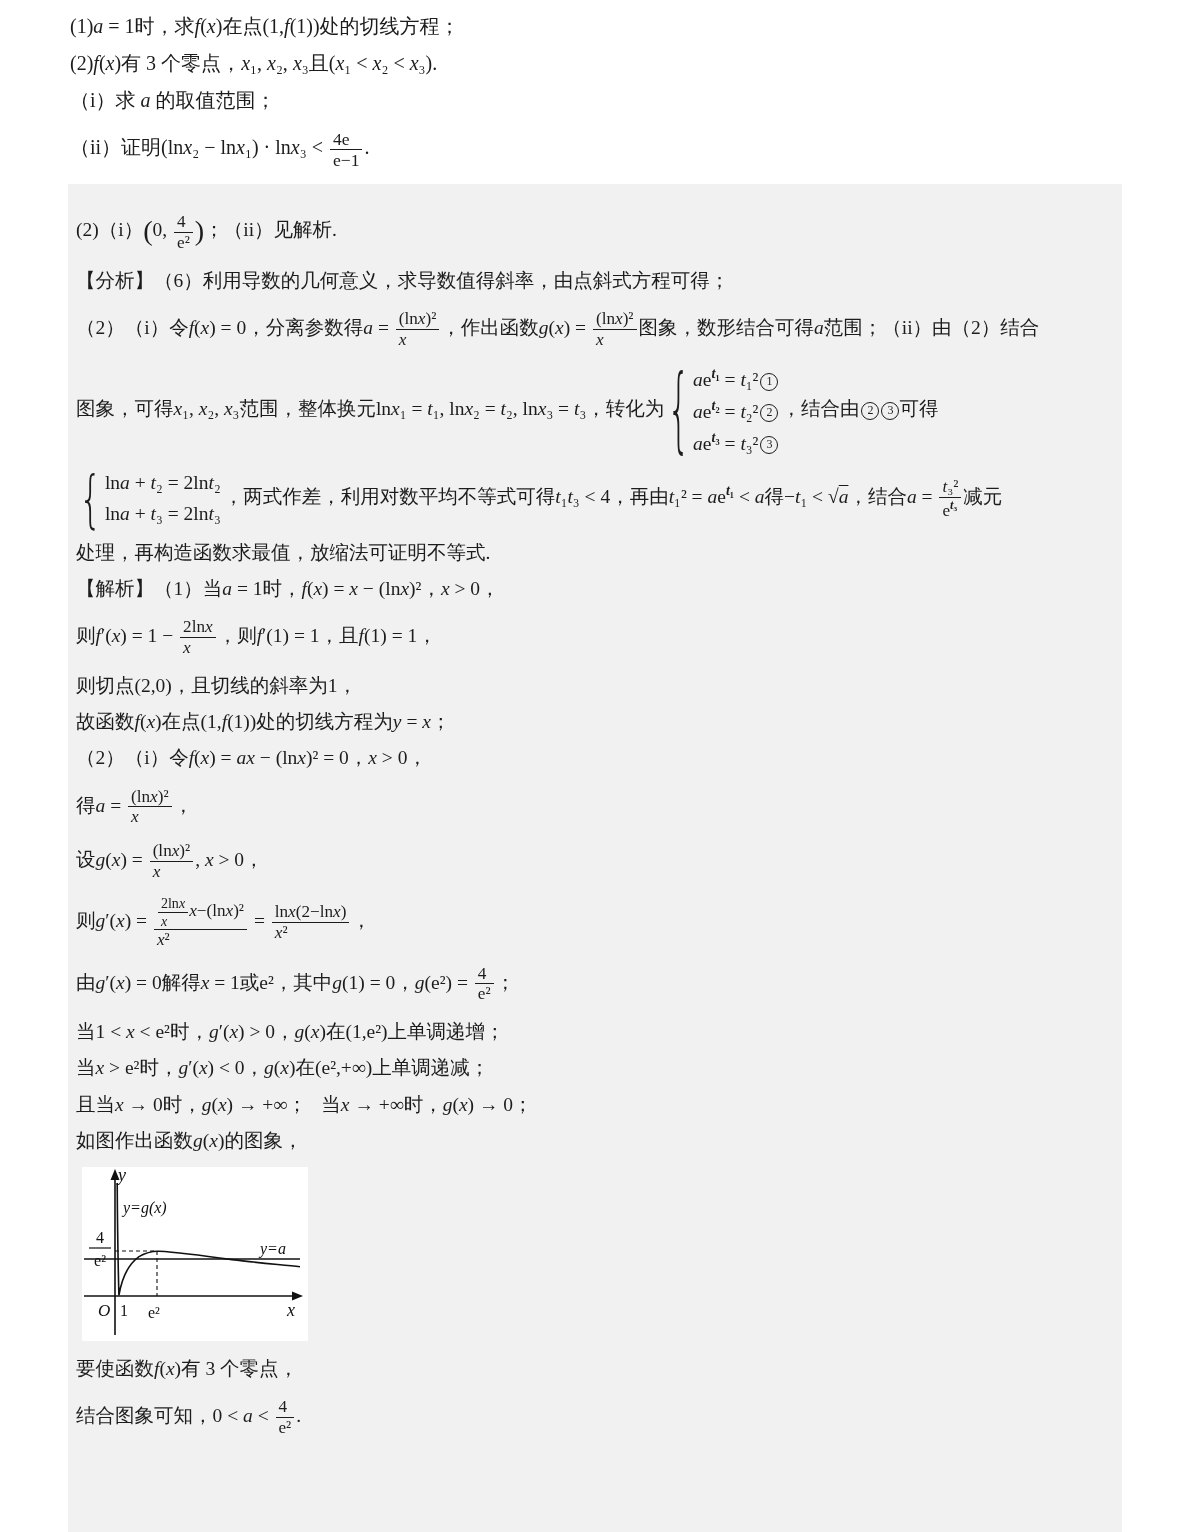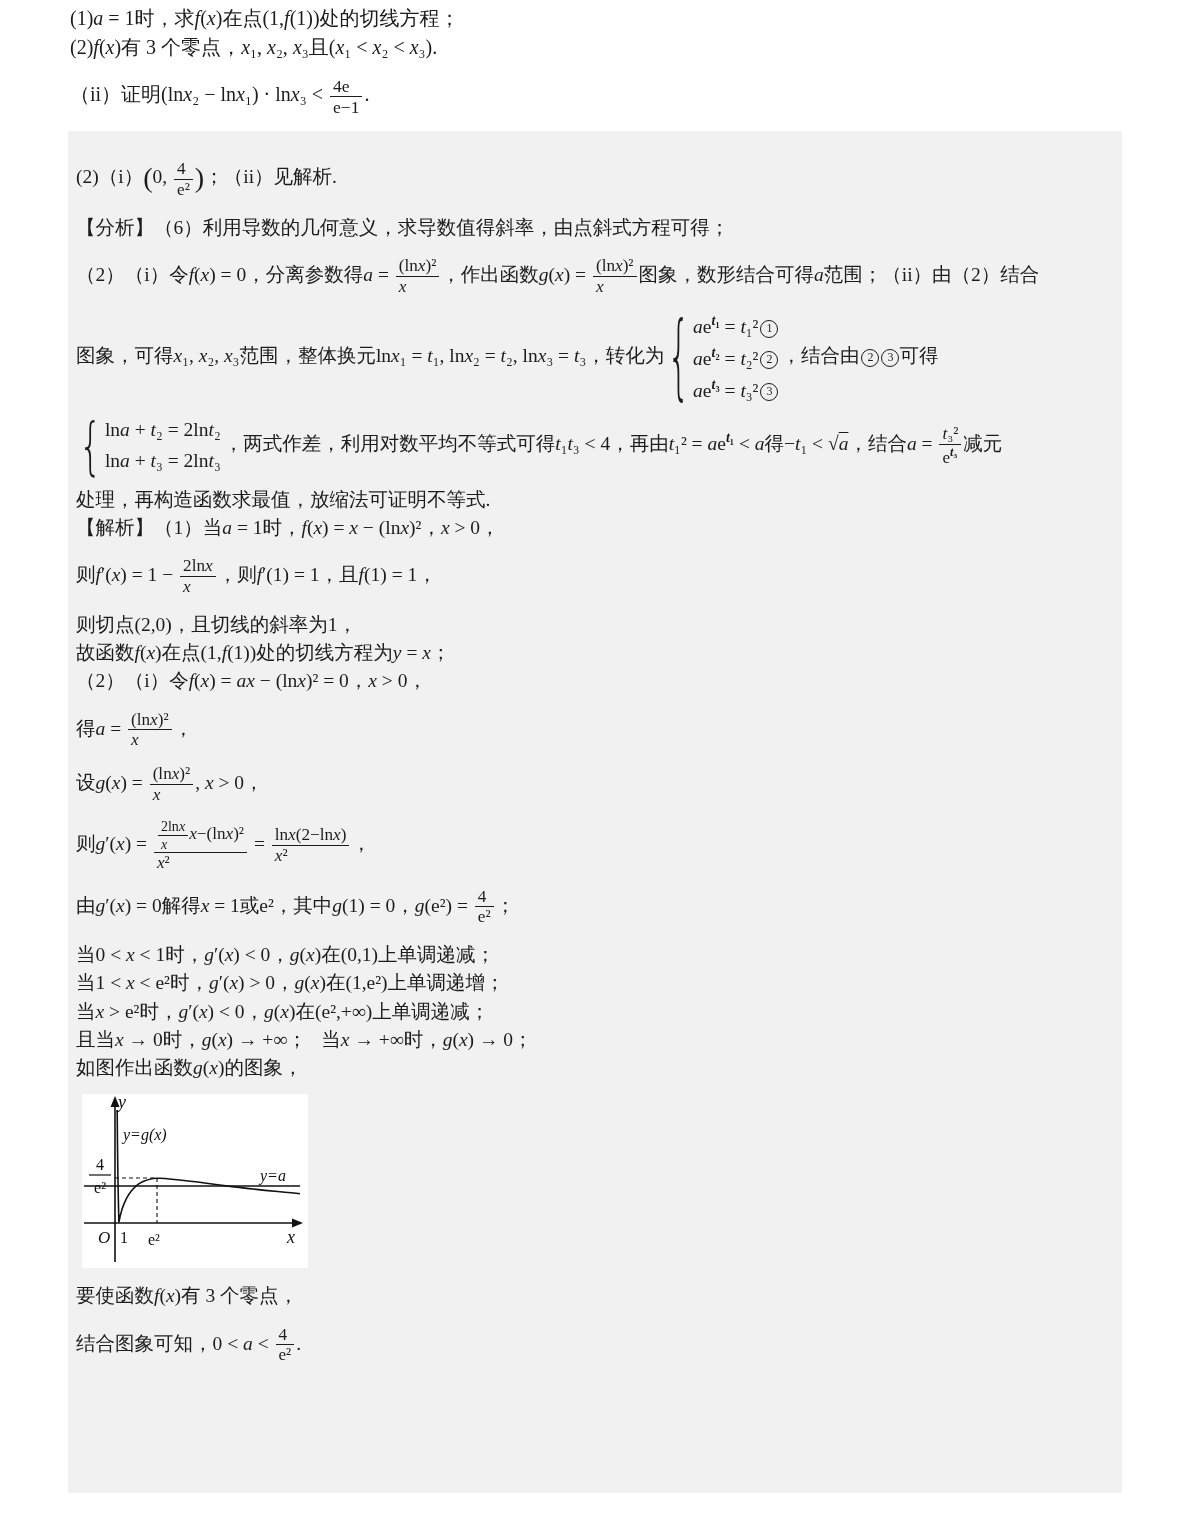--- a/index.html
+++ b/index.html
@@ -4,21 +4,21 @@
 <style>
   html,body{margin:0;padding:0;}
   body{
     width:1190px;height:1532px;overflow:hidden;
     background:#ffffff;color:#1c1c1c;
     font-family:"Liberation Serif","DejaVu Serif",serif;
     font-size:20px;
   }
   i{font-style:italic;}
   .problem{padding:4px 0 0 70px;}
-  .line{margin:0 0;white-space:nowrap;line-height:1.45;}
+  .line{margin:8px 0;white-space:nowrap;line-height:1.45;}
   .tall{margin:14px 0;}
   .sysline{margin:10px 0;}
   .answer-block{
     margin:12px 0 0 68px;width:1054px;box-sizing:border-box;
     background:#f1f1f1;padding:12px 0 40px 8px;
     font-size:19.5px;min-height:1362px;
   }
   
   .fr{display:inline-block;vertical-align:middle;line-height:1.15;font-size:0.88em;margin:0 2px;}
   .fr>.n{display:block;border-bottom:1.3px solid #1c1c1c;padding:0 3px;}
@@ -40,20 +40,21 @@
   .graph-box{background:#ffffff;width:226px;height:174px;margin:12px 0 14px 6px;}
   .gt{font-family:"Liberation Serif","DejaVu Serif",serif;}
   .it{font-style:italic;}
 </style>
 </head>
 <body>
 
 <div class="problem">
   <div class="line">(1)<i>a</i> = 1时，求<i>f</i>(<i>x</i>)在点(1,<i>f</i>(1))处的切线方程；</div>
   <div class="line">(2)<i>f</i>(<i>x</i>)有 3 个零点，<i>x</i>₁, <i>x</i>₂, <i>x</i>₃且(<i>x</i>₁ &lt; <i>x</i>₂ &lt; <i>x</i>₃).</div>
+  <div class="line">（i）求 <i>a</i> 的取值范围；</div>
   <div class="line tall">（ii）证明(ln<i>x</i>₂ − ln<i>x</i>₁) · ln<i>x</i>₃ &lt; <span class="fr"><span class="n">4e</span><span class="d">e−1</span></span>.</div>
 </div>
 
 <div class="answer-block">
   <div class="line tall">(2)（i）<span class="bp">(</span>0, <span class="fr"><span class="n">4</span><span class="d">e²</span></span><span class="bp">)</span>；（ii）见解析.</div>
   <div class="line">【分析】（6）利用导数的几何意义，求导数值得斜率，由点斜式方程可得；</div>
   <div class="line tall">（2）（i）令<i>f</i>(<i>x</i>) = 0，分离参数得<i>a</i> = <span class="fr"><span class="n">(ln<i>x</i>)²</span><span class="d"><i>x</i></span></span>，作出函数<i>g</i>(<i>x</i>) = <span class="fr"><span class="n">(ln<i>x</i>)²</span><span class="d"><i>x</i></span></span>图象，数形结合可得<i>a</i>范围；（ii）由（2）结合</div>
   <div class="line sysline">图象，可得<i>x</i>₁, <i>x</i>₂, <i>x</i>₃范围，整体换元ln<i>x</i>₁ = <i>t</i>₁, ln<i>x</i>₂ = <i>t</i>₂, ln<i>x</i>₃ = <i>t</i>₃，转化为<span class="sys sys3">
         <span class="lb">{</span>
         <span class="rows">
@@ -72,21 +73,20 @@
   <div class="line">处理，再构造函数求最值，放缩法可证明不等式.</div>
   <div class="line">【解析】（1）当<i>a</i> = 1时，<i>f</i>(<i>x</i>) = <i>x</i> − (ln<i>x</i>)²，<i>x</i> &gt; 0，</div>
   <div class="line tall">则<i>f</i>′(<i>x</i>) = 1 − <span class="fr"><span class="n">2ln<i>x</i></span><span class="d"><i>x</i></span></span>，则<i>f</i>′(1) = 1，且<i>f</i>(1) = 1，</div>
   <div class="line">则切点(2,0)，且切线的斜率为1，</div>
   <div class="line">故函数<i>f</i>(<i>x</i>)在点(1,<i>f</i>(1))处的切线方程为<i>y</i> = <i>x</i>；</div>
   <div class="line">（2）（i）令<i>f</i>(<i>x</i>) = <i>ax</i> − (ln<i>x</i>)² = 0，<i>x</i> &gt; 0，</div>
   <div class="line tall">得<i>a</i> = <span class="fr"><span class="n">(ln<i>x</i>)²</span><span class="d"><i>x</i></span></span>，</div>
   <div class="line tall">设<i>g</i>(<i>x</i>) = <span class="fr"><span class="n">(ln<i>x</i>)²</span><span class="d"><i>x</i></span></span>, <i>x</i> &gt; 0，</div>
   <div class="line tall">则<i>g</i>′(<i>x</i>) = <span class="fr"><span class="n"><span class="fr"><span class="n">2ln<i>x</i></span><span class="d"><i>x</i></span></span><i>x</i>−(ln<i>x</i>)²</span><span class="d"><i>x</i>²</span></span> = <span class="fr"><span class="n">ln<i>x</i>(2−ln<i>x</i>)</span><span class="d"><i>x</i>²</span></span>，</div>
   <div class="line tall">由<i>g</i>′(<i>x</i>) = 0解得<i>x</i> = 1或e²，其中<i>g</i>(1) = 0，<i>g</i>(e²) = <span class="fr"><span class="n">4</span><span class="d">e²</span></span>；</div>
-  <div class="line">当0 &lt; <i>x</i> &lt; 1时，<i>g</i>′(<i>x</i>) &lt; 0，<i>g</i>(<i>x</i>)在(0,1)上单调递减；</div>
   <div class="line">当1 &lt; <i>x</i> &lt; e²时，<i>g</i>′(<i>x</i>) &gt; 0，<i>g</i>(<i>x</i>)在(1,e²)上单调递增；</div>
   <div class="line">当<i>x</i> &gt; e²时，<i>g</i>′(<i>x</i>) &lt; 0，<i>g</i>(<i>x</i>)在(e²,+∞)上单调递减；</div>
   <div class="line">且当<i>x</i> → 0时，<i>g</i>(<i>x</i>) → +∞；&nbsp;&nbsp;&nbsp;当<i>x</i> → +∞时，<i>g</i>(<i>x</i>) → 0；</div>
   <div class="line">如图作出函数<i>g</i>(<i>x</i>)的图象，</div>
 
   <div class="graph-box">
     <svg width="226" height="174" viewBox="0 0 226 174" xmlns="http://www.w3.org/2000/svg">
 
       <line x1="33" y1="8" x2="33" y2="168" stroke="#111" stroke-width="1.6"></line>
       <polygon points="33,2 28.5,13 37.5,13" fill="#111"></polygon>

